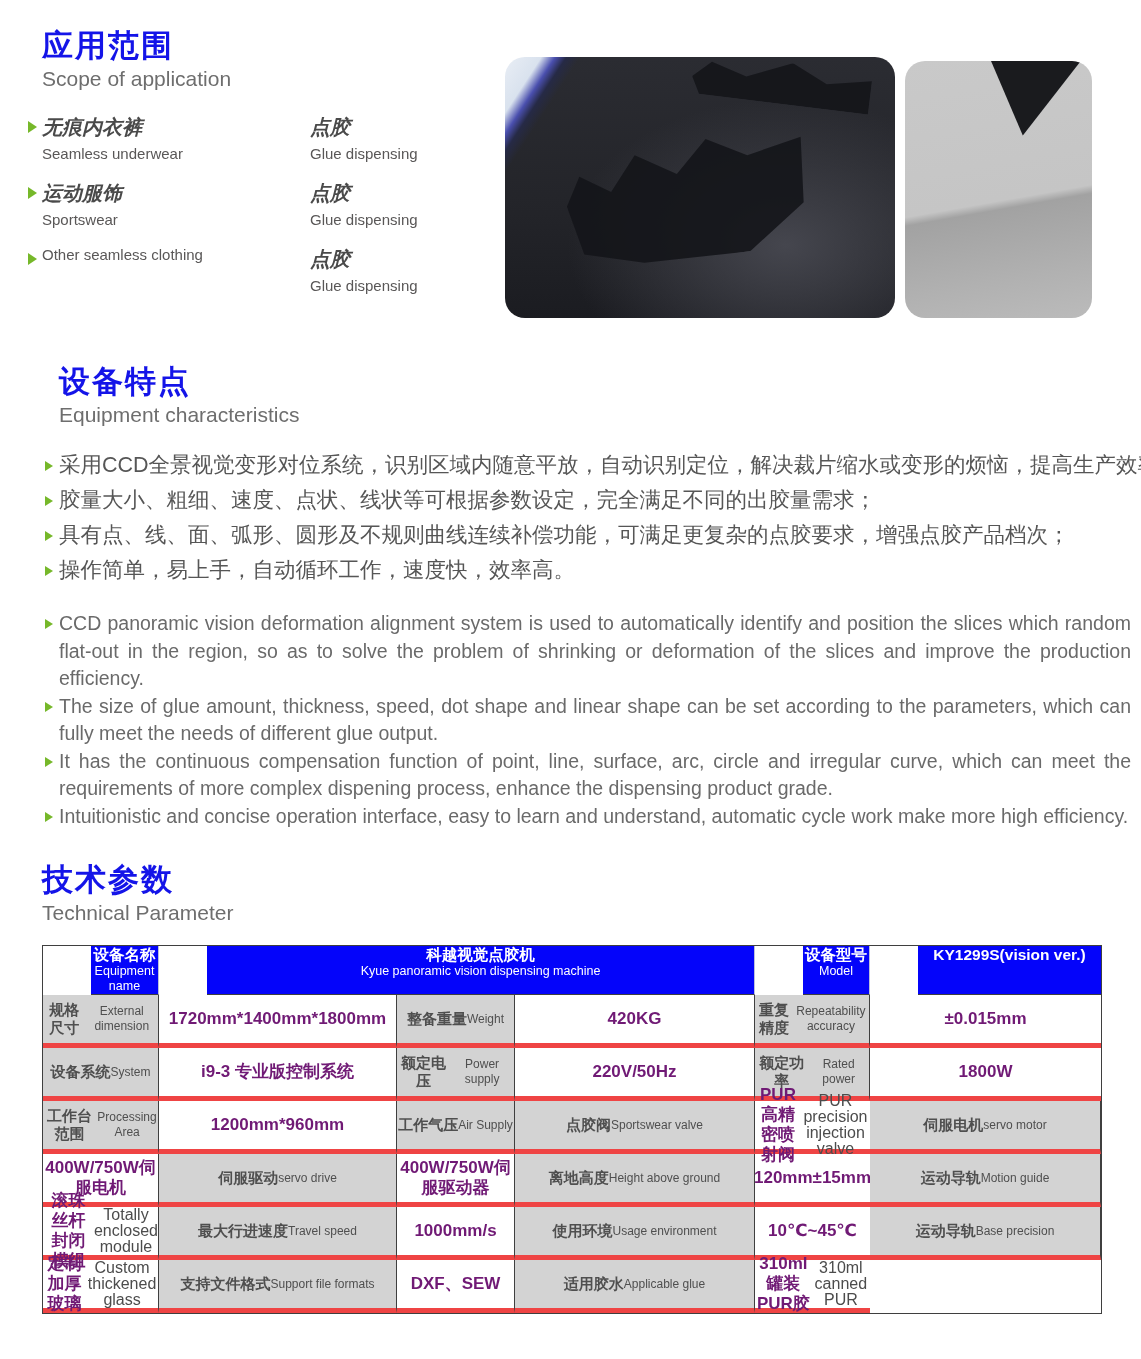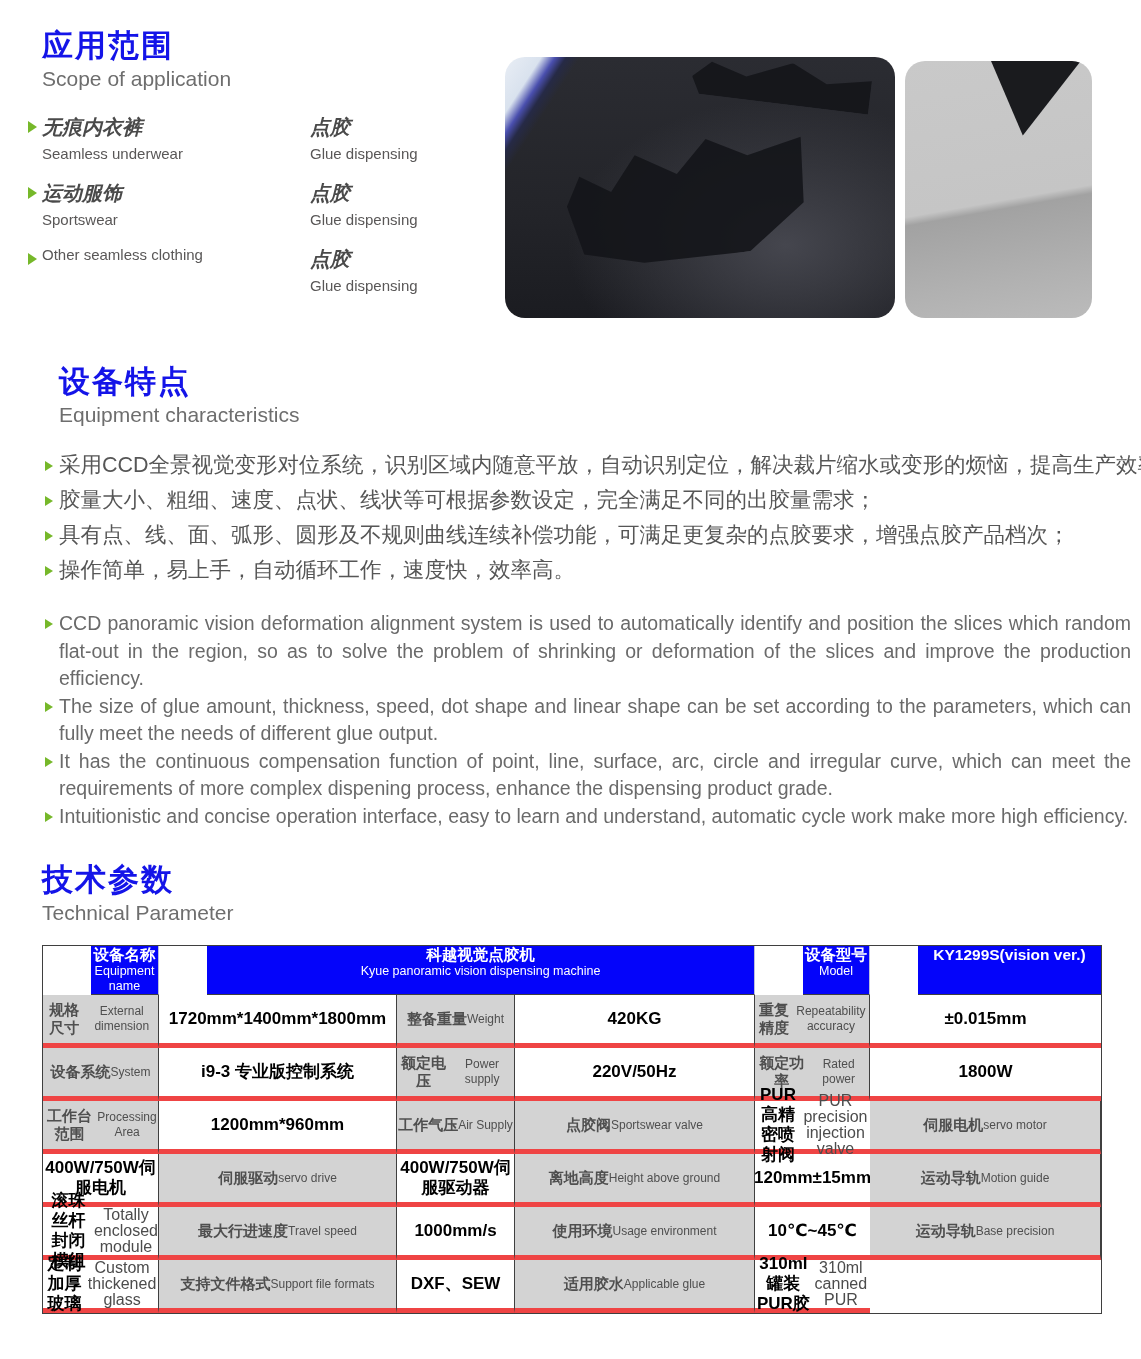--- a/index.html
+++ b/index.html
@@ -61,21 +61,21 @@
   .hcell.span{grid-column:2/5;}
   .hcell.col6{border-right:none;}
   .hcell .zh{font-size:15.5px;font-weight:bold;line-height:18px;}
   .hcell .en{font-size:12.5px;line-height:15px;}
   .cell{height:48px;display:flex;flex-direction:row;justify-content:center;align-items:center;
     text-align:center;border-right:1px solid #3f3f3f;border-bottom:5px solid #ef4444;}
   .cell.col6{border-right:none;}
   .cell.label{background:#d3d3d3;}
   .cell.label .zh{font-size:15px;font-weight:bold;color:#4f4f4f;line-height:18px;}
   .cell.label .en{font-size:12px;color:#4f4f4f;line-height:15px;}
-  .cell.value .main{font-size:17px;font-weight:bold;color:#000000;line-height:20px;}
+  .cell.value .main{font-size:17px;font-weight:bold;color:#701a75;line-height:20px;}
   .cell.value .sub{font-size:16px;color:#4c4c4c;line-height:16px;}
 </style>
 </head>
 <body>
 
 <div id="scope-section" class="abs">
   <div class="sec-title-zh">应用范围</div>
   <div class="sec-title-en">Scope of application</div>
   <div id="scope-list">
       <div class="scope-item">

